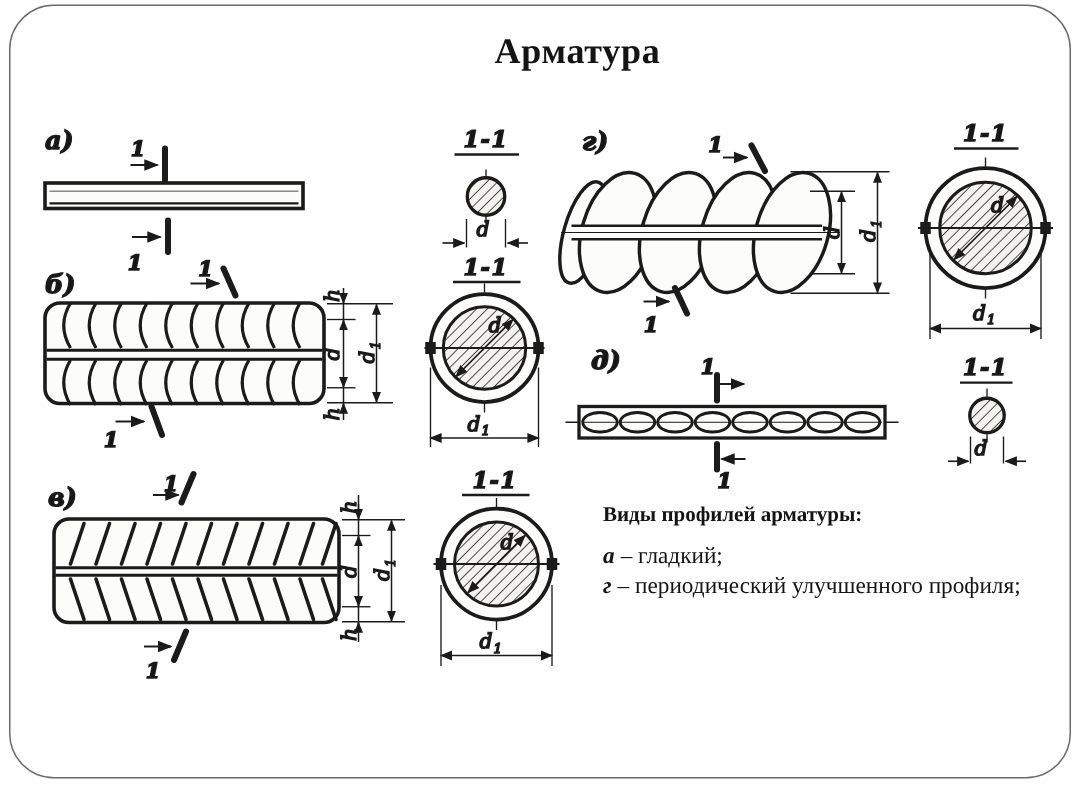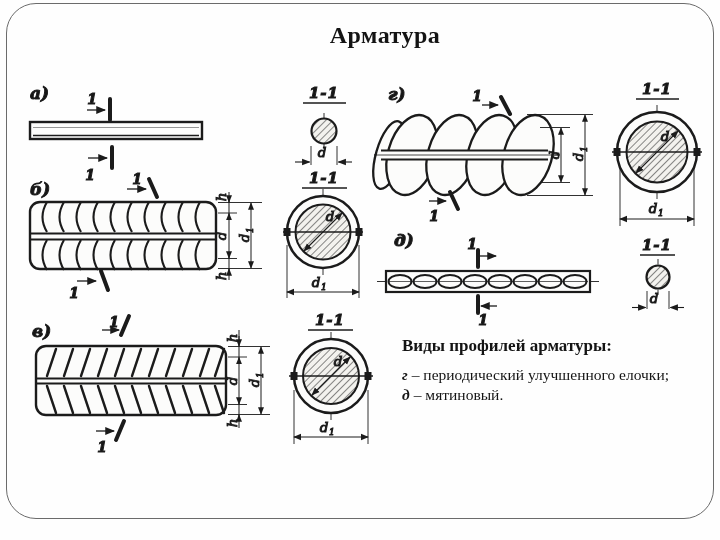--- a/index.html
+++ b/index.html
@@ -1,30 +1,30 @@
 <!DOCTYPE html>
 <html><head>
 <meta charset="utf-8">
 <style>
   html,body{margin:0;padding:0;background:#fff;}
   .stage{position:relative;width:720px;height:540px;background:#fefefe;overflow:hidden;
-         font-family:"Liberation Serif",serif;}
+         font-family:"Liberation Serif",serif;border-radius:23px;}
   .card{position:absolute;left:6px;top:3px;width:706px;height:514px;
         border:1.4px solid #6b6b6b;border-radius:30px;background:transparent;}
   .page-title{position:absolute;left:385px;top:22px;transform:translateX(-50%);
         font-weight:bold;font-size:24px;color:#141414;letter-spacing:.5px;white-space:nowrap;}
   svg.draw{position:absolute;left:0;top:0;}
   svg text{fill:#161616;font-family:"DejaVu Serif",serif;}
   .lbl{font-style:italic;font-weight:bold;font-size:17px;}
   .cut{font-style:italic;font-weight:bold;font-size:14px;}
   .sec{font-style:italic;font-weight:bold;font-size:15px;letter-spacing:1px;}
   .dim{font-style:italic;font-size:13.5px;}
   .dimS{font-style:italic;font-size:9px;}
   .legend{position:absolute;left:402px;top:336px;width:280px;color:#141414;}
-  .legend-title{font-weight:bold;font-size:17px;margin-bottom:9px;}
+  .legend-title{font-weight:bold;font-size:14px;margin-bottom:9px;}
   .legend-item{font-size:15.5px;line-height:19.6px;}
   .legend-key{font-weight:bold;font-style:italic;margin-right:4px;}
 </style>
 </head>
 <body>
 
 <div class="stage">
   <div class="card"></div>
   <div class="page-title">Арматура</div>
 
@@ -339,16 +339,16 @@
       <line x1="647" y1="291" x2="647" y2="309" stroke-width="0.9"></line>
       <line x1="669" y1="291" x2="669" y2="309" stroke-width="0.9"></line>
       <text class="dim" x="654" y="303" text-anchor="middle">d</text>
       <line x1="632" y1="307.5" x2="645.5" y2="307.5" stroke-width="1.1" marker-end="url(#arr)"></line>
       <line x1="684" y1="307.5" x2="670.5" y2="307.5" stroke-width="1.1" marker-end="url(#arr)"></line>
     </g>
   </svg>
 
   <div class="legend">
     <div class="legend-title">Виды профилей арматуры:</div>
-    <div class="legend-item"><span class="legend-key">г</span><span>– периодический улучшенного елочки;</span></div>
-    <div class="legend-item"><span class="legend-key">д</span><span>– мятиновый.</span></div>
+    <div class="legend-item"><span class="legend-key">а</span><span>– гладкий;</span></div>
+    <div class="legend-item"><span class="legend-key">г</span><span>– периодический улучшенного профиля;</span></div>
   </div>
 </div>
 
 </body></html>

